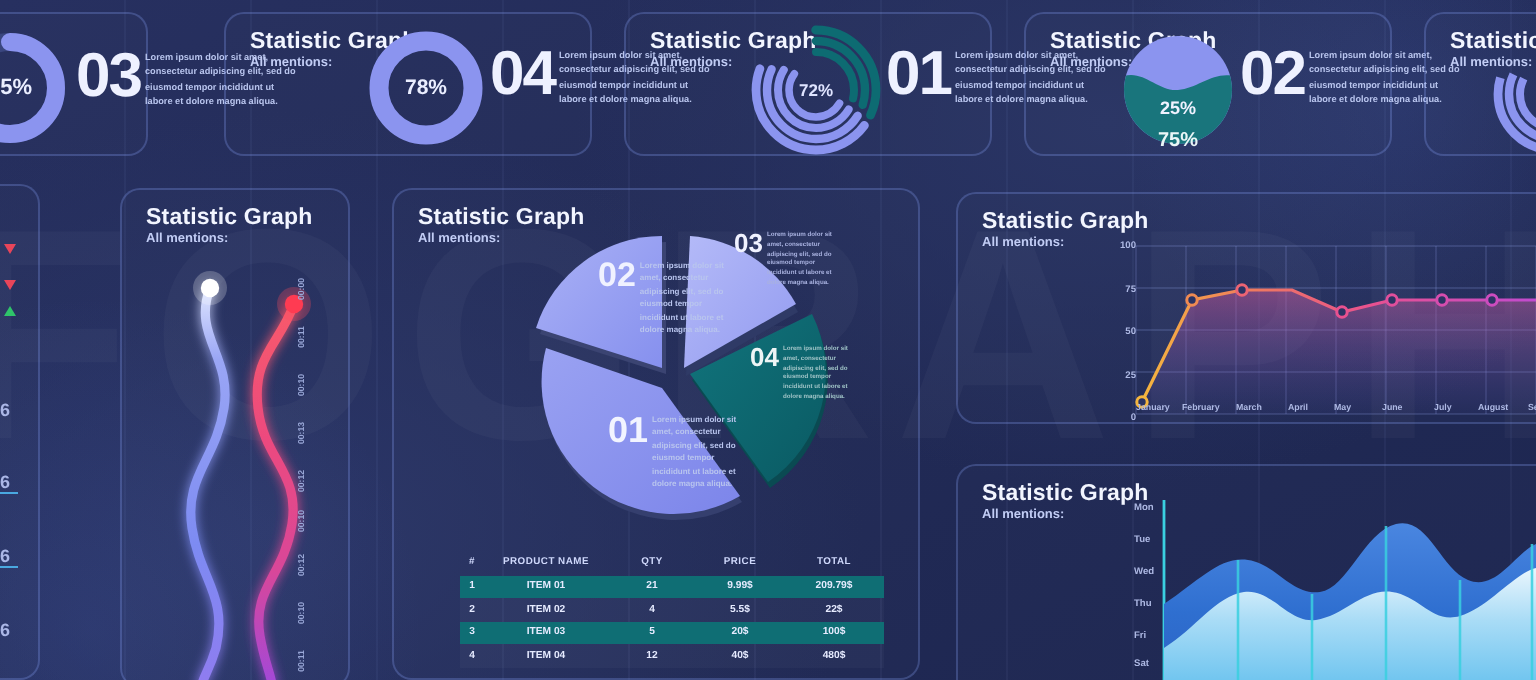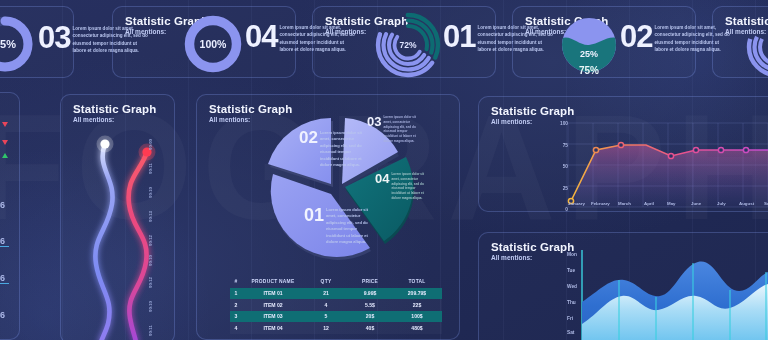--- a/index.html
+++ b/index.html
@@ -117,21 +117,21 @@
 
 <div class="card" style="left:112px;top:6px;width:184px;height:72px">
   <div class="card-title">
     <div class="t1">Statistic Graph</div>
     <div class="t2">All mentions:</div>
   </div>
 </div>
 <svg width="64" height="64" style="position:absolute;left:181px;top:12px">
   <circle cx="32" cy="32" r="23.5" fill="none" stroke="#8b94ef" stroke-width="9.5"></circle>
 </svg>
-<div style="position:absolute;left:181px;top:12px;width:64px;height:64px;display:flex;align-items:center;justify-content:center;font-size:10.5px;font-weight:bold;color:#eaeeff">100%</div>
+<div style="position:absolute;left:181px;top:12px;width:64px;height:64px;display:flex;align-items:center;justify-content:center;font-size:10.5px;font-weight:bold;color:#eaeeff">78%</div>
 <div class="statgrp" style="left:245px;top:21px">
   <span class="statnum">04</span>
   <span class="lorem" style="margin-top:3px">Lorem ipsum dolor sit amet, consectetur adipiscing elit, sed do eiusmod tempor incididunt ut labore et dolore magna aliqua.</span>
 </div>
 
 <div class="card" style="left:312px;top:6px;width:184px;height:72px">
   <div class="card-title">
     <div class="t1">Statistic Graph</div>
     <div class="t2">All mentions:</div>
   </div>

